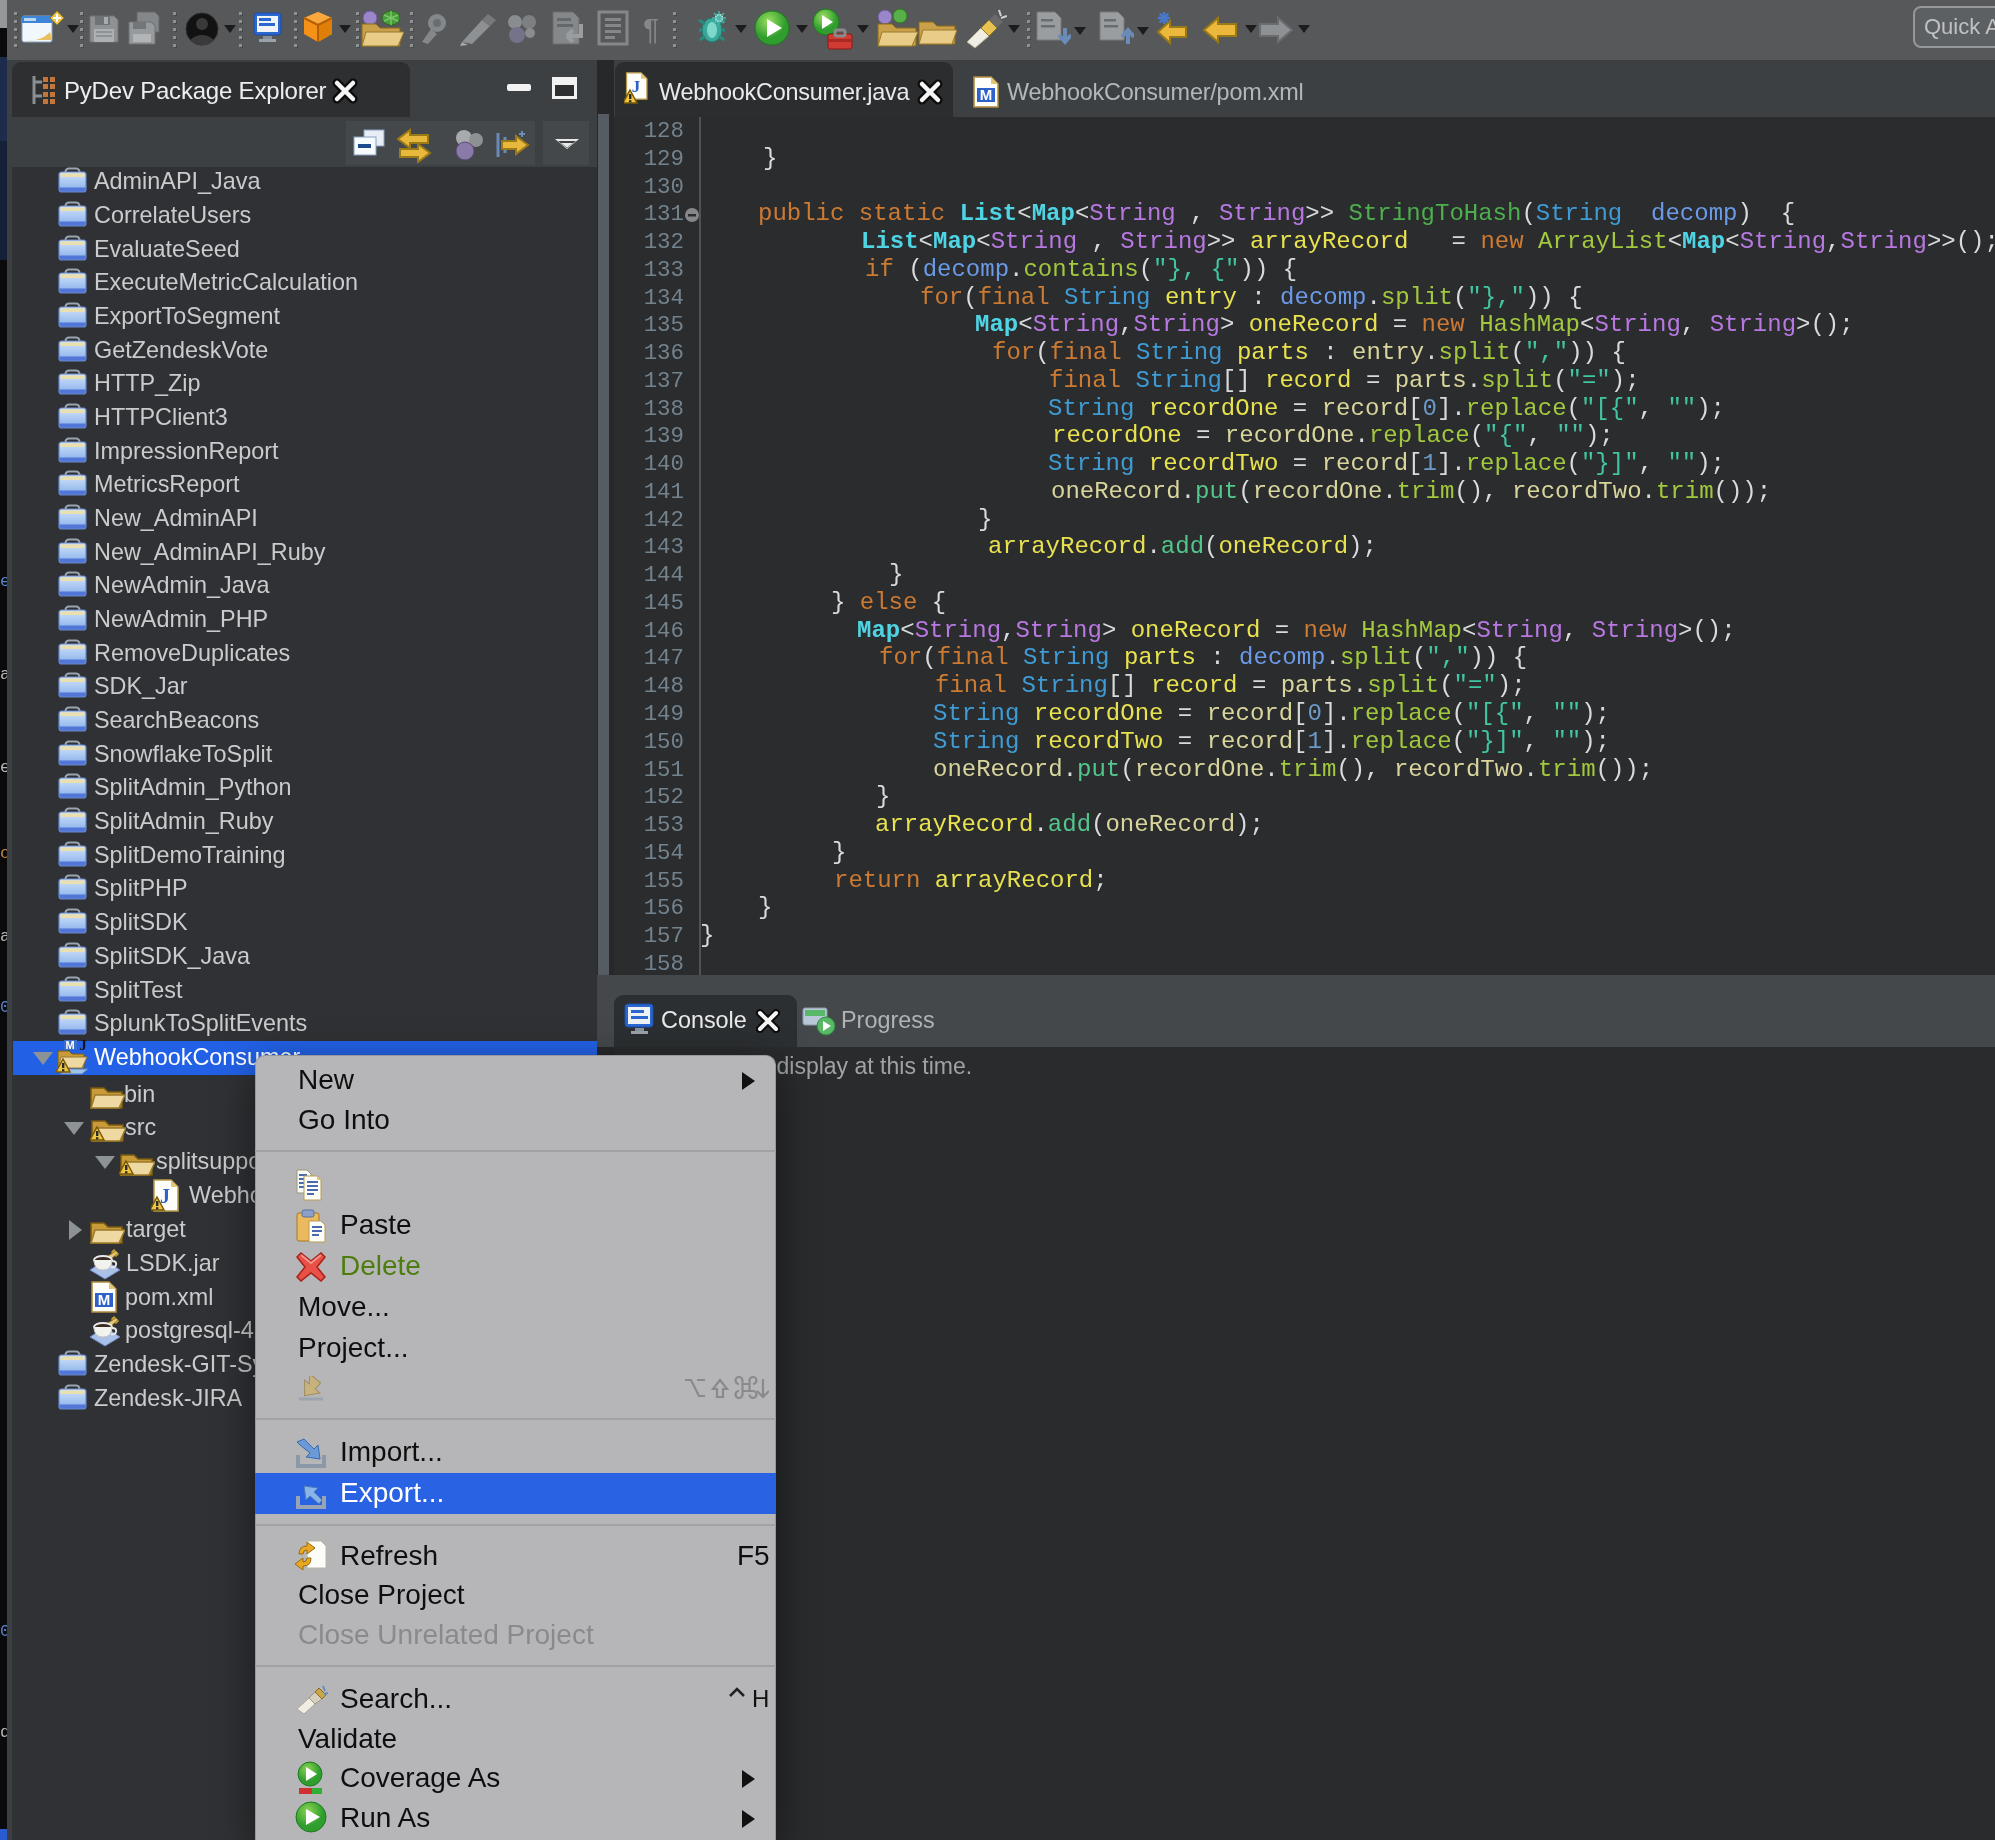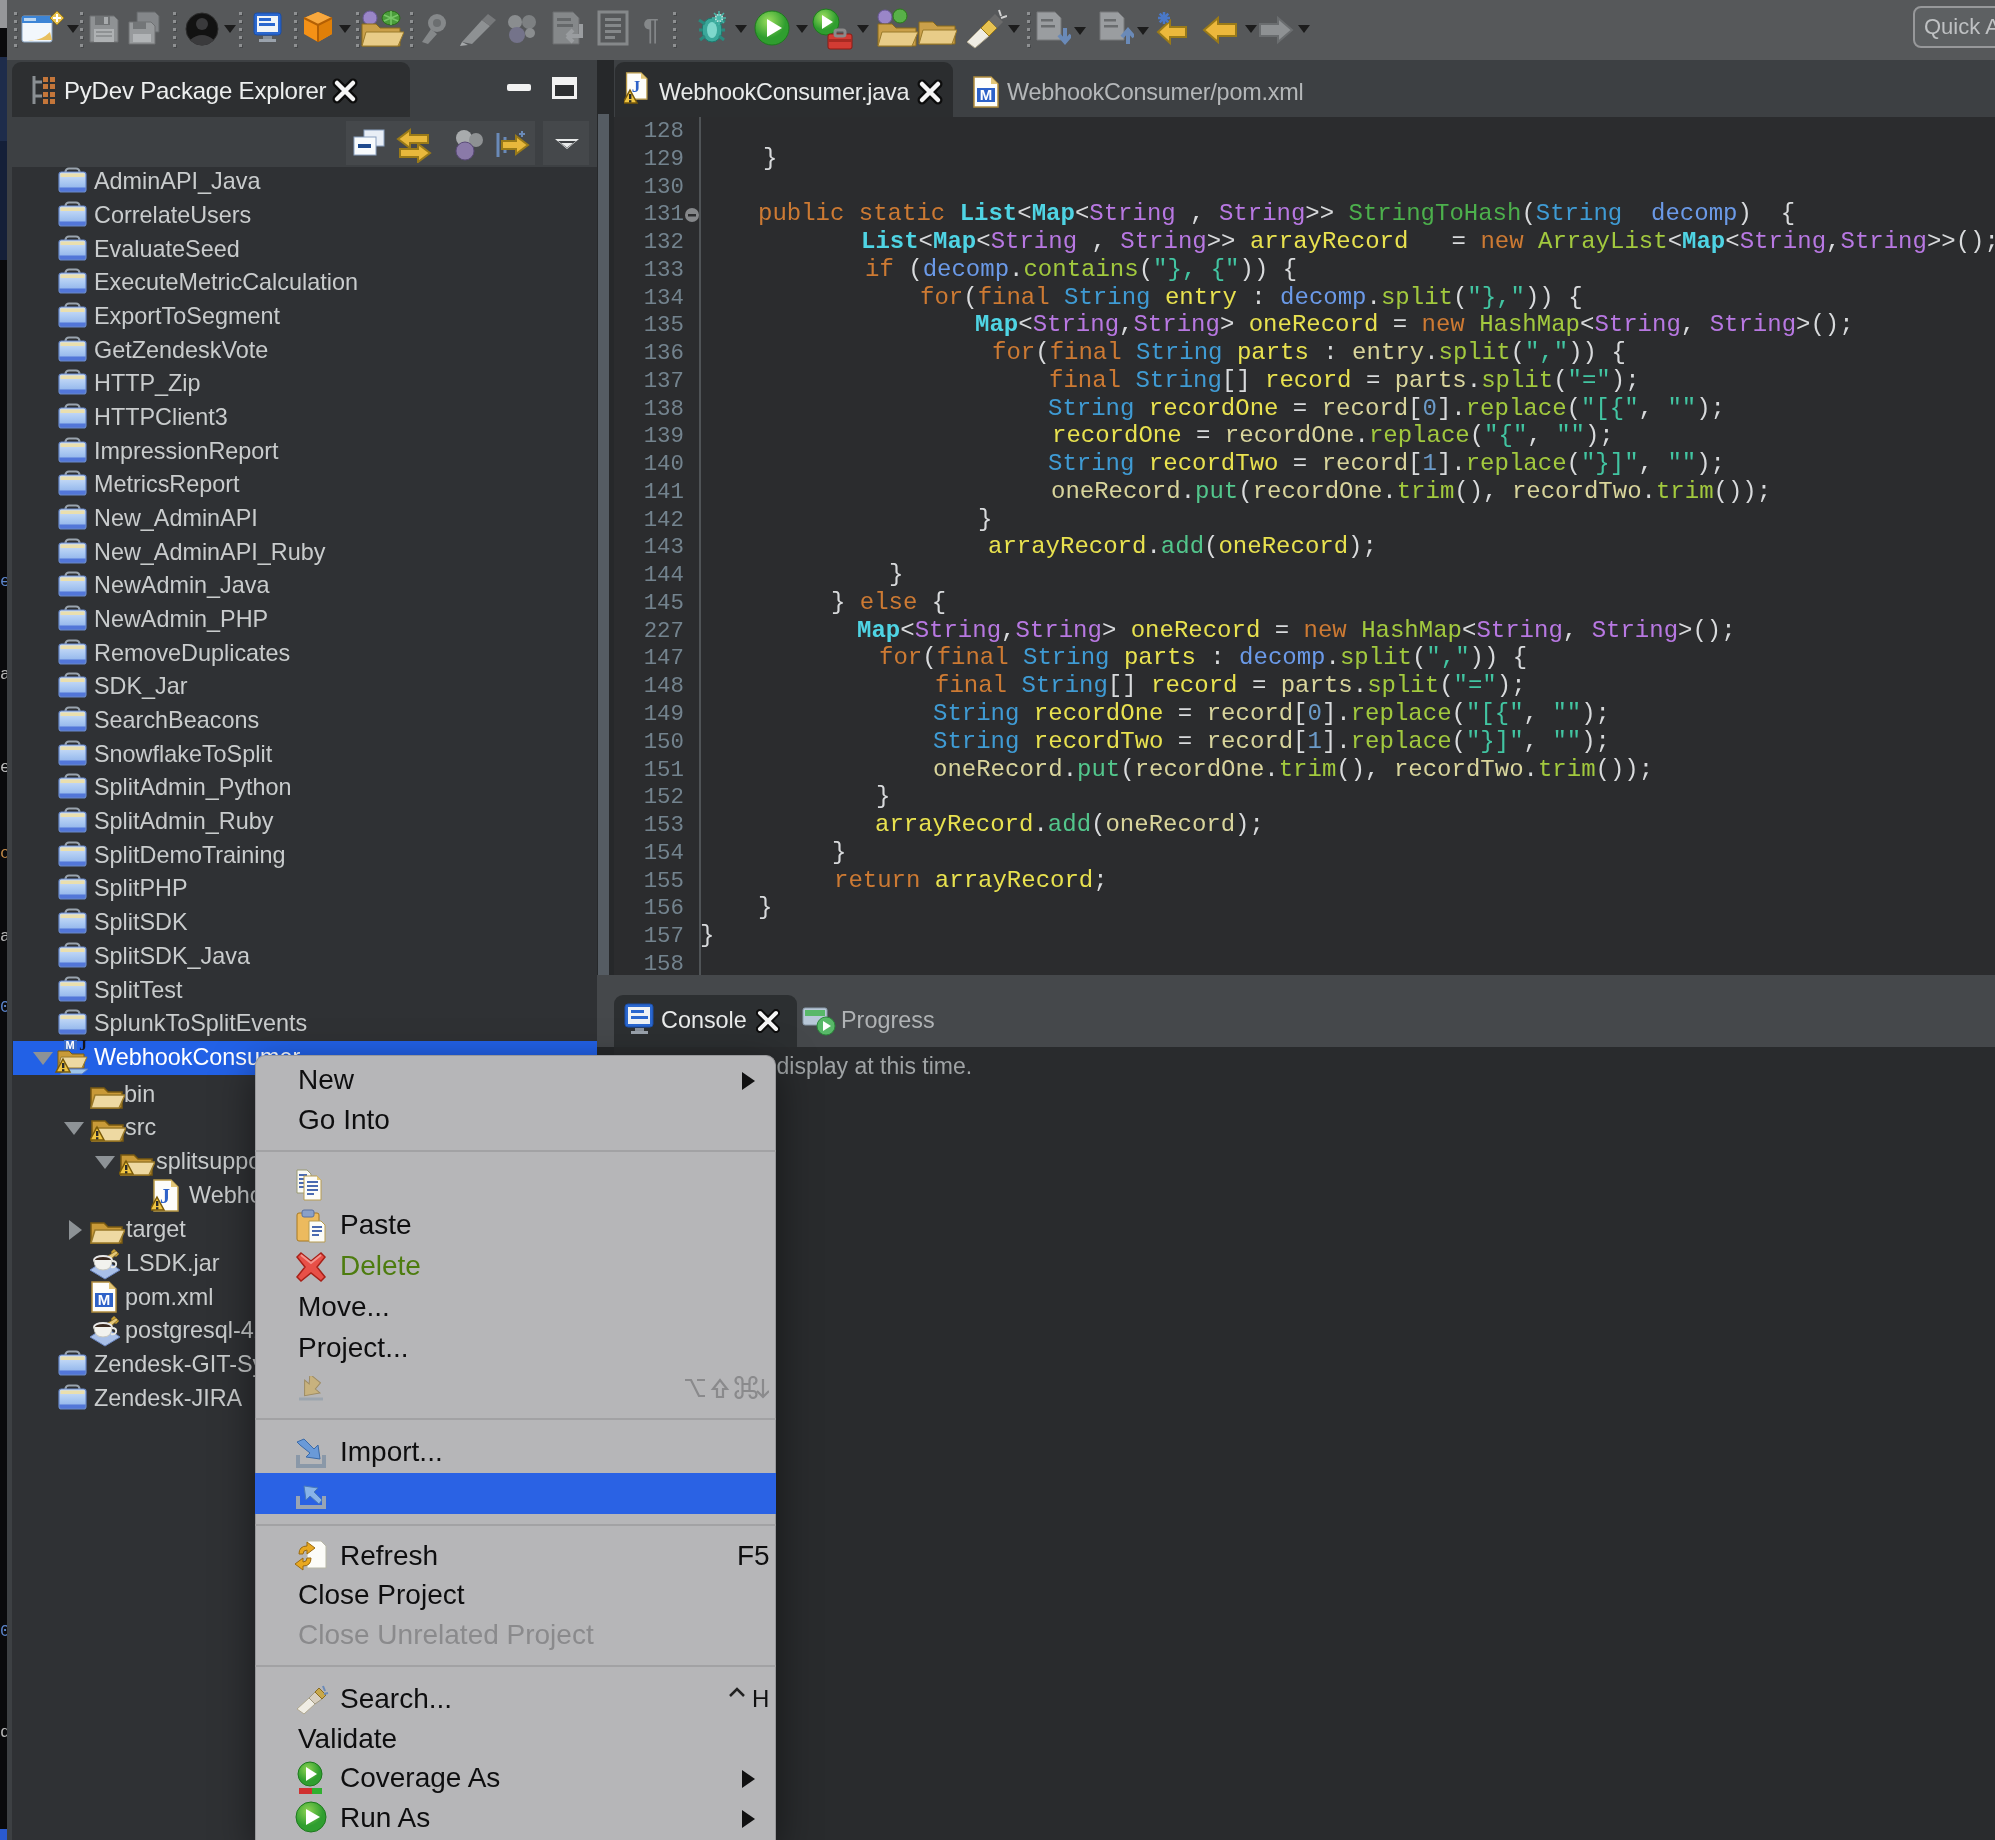--- a/index.html
+++ b/index.html
@@ -878,21 +878,21 @@
 <div class="ln" style="left:614px;top:339px">136</div>
 <div class="ln" style="left:614px;top:367px">137</div>
 <div class="ln" style="left:614px;top:395px">138</div>
 <div class="ln" style="left:614px;top:422px">139</div>
 <div class="ln" style="left:614px;top:450px">140</div>
 <div class="ln" style="left:614px;top:478px">141</div>
 <div class="ln" style="left:614px;top:506px">142</div>
 <div class="ln" style="left:614px;top:533px">143</div>
 <div class="ln" style="left:614px;top:561px">144</div>
 <div class="ln" style="left:614px;top:589px">145</div>
-<div class="ln" style="left:614px;top:617px">227</div>
+<div class="ln" style="left:614px;top:617px">146</div>
 <div class="ln" style="left:614px;top:644px">147</div>
 <div class="ln" style="left:614px;top:672px">148</div>
 <div class="ln" style="left:614px;top:700px">149</div>
 <div class="ln" style="left:614px;top:728px">150</div>
 <div class="ln" style="left:614px;top:756px">151</div>
 <div class="ln" style="left:614px;top:783px">152</div>
 <div class="ln" style="left:614px;top:811px">153</div>
 <div class="ln" style="left:614px;top:839px">154</div>
 <div class="ln" style="left:614px;top:867px">155</div>
 <div class="ln" style="left:614px;top:894px">156</div>
@@ -1002,20 +1002,21 @@
 <path d="M80 3 L80 20 M74 15 L80 21 L86 15"></path>
         </g>
       </svg>
 <div class="msep" style="top:363px"></div>
 <div class="mitem" style="left:85px;top:377px;color:#0e0e0f;width:437px">Import...</div>
 <svg class="abs" style="left:40px;top:383px" width="32" height="30" viewBox="0 0 32 30">
 <path d="M3 17 L3 28 L29 28 L29 17" fill="none" stroke="#8a98a8" stroke-width="4"></path>
 <path d="M2 4 L9 1 L19 11 L23 7 L25 21 L11 19 L15 15 L5 7 Z" fill="#6a9ad8" stroke="#3a6aa8"></path>
       </svg>
 <div class="abs" style="left:0;top:418px;width:521px;height:41px;background:#2a62e4"></div>
+<div class="mitem" style="left:85px;top:418px;color:#ffffff;width:437px">Export...</div>
 <svg class="abs" style="left:40px;top:424px" width="32" height="30" viewBox="0 0 32 30">
 <path d="M3 17 L3 28 L29 28 L29 17" fill="none" stroke="#98a4b4" stroke-width="4"></path>
 <path d="M11 21 L9 7 L23 9 L19 13 L27 21 L24 25 L15 17 Z" fill="#88b4e8" stroke="#4a7ab8"></path>
       </svg>
 <div class="msep" style="top:469px"></div>
 <div class="mitem" style="left:85px;top:481px;color:#0e0e0f;width:437px">Refresh</div>
 <svg class="abs" style="left:40px;top:485px" width="32" height="34" viewBox="0 0 32 34">
 <path d="M12 1 L26 1 L31 6 L31 28 L12 28 Z" fill="#fcfcf8" stroke="#b8b8a8"></path>
 <path d="M4 14 Q4 6 12 6 L12 2 L20 8 L12 14 L12 10 Q8 10 8 14 Z" fill="#e8a820" stroke="#9a6a10"></path>
 <path d="M16 18 Q16 26 8 26 L8 30 L0 24 L8 18 L8 22 Q12 22 12 18 Z" fill="#e8a820" stroke="#9a6a10"></path>

